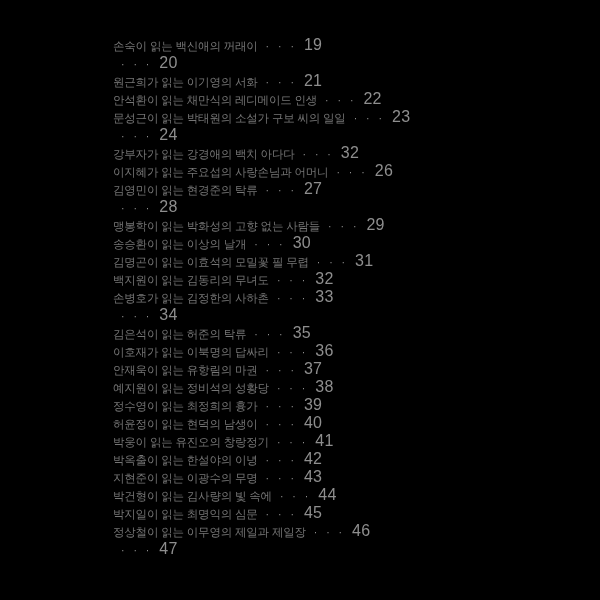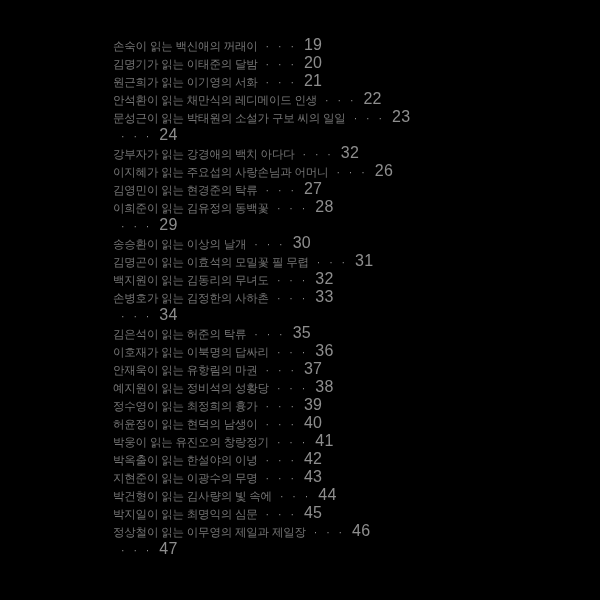--- a/index.html
+++ b/index.html
@@ -55,21 +55,20 @@
 <body>
 
 <div class="page">
   <div class="toc" id="toc-list">
       <div class="toc-row">
         <span class="toc-text">손숙이 읽는 백신애의 꺼래이</span>
         <span class="toc-dots">· · ·</span>
         <span class="toc-page">19</span>
       </div>
       <div class="toc-row">
-        <span class="toc-text">김명기가 읽는 이태준의 달밤</span>
         <span class="toc-dots">· · ·</span>
         <span class="toc-page">20</span>
       </div>
       <div class="toc-row">
         <span class="toc-text">원근희가 읽는 이기영의 서화</span>
         <span class="toc-dots">· · ·</span>
         <span class="toc-page">21</span>
       </div>
       <div class="toc-row">
         <span class="toc-text">안석환이 읽는 채만식의 레디메이드 인생</span>
@@ -94,25 +93,25 @@
         <span class="toc-text">이지혜가 읽는 주요섭의 사랑손님과 어머니</span>
         <span class="toc-dots">· · ·</span>
         <span class="toc-page">26</span>
       </div>
       <div class="toc-row">
         <span class="toc-text">김영민이 읽는 현경준의 탁류</span>
         <span class="toc-dots">· · ·</span>
         <span class="toc-page">27</span>
       </div>
       <div class="toc-row">
-        <span class="toc-text">이희준이 읽는 김유정의 동백꽃</span>
         <span class="toc-dots">· · ·</span>
         <span class="toc-page">28</span>
       </div>
       <div class="toc-row">
+        <span class="toc-text">맹봉학이 읽는 박화성의 고향 없는 사람들</span>
         <span class="toc-dots">· · ·</span>
         <span class="toc-page">29</span>
       </div>
       <div class="toc-row">
         <span class="toc-text">송승환이 읽는 이상의 날개</span>
         <span class="toc-dots">· · ·</span>
         <span class="toc-page">30</span>
       </div>
       <div class="toc-row">
         <span class="toc-text">김명곤이 읽는 이효석의 모밀꽃 필 무렵</span>

